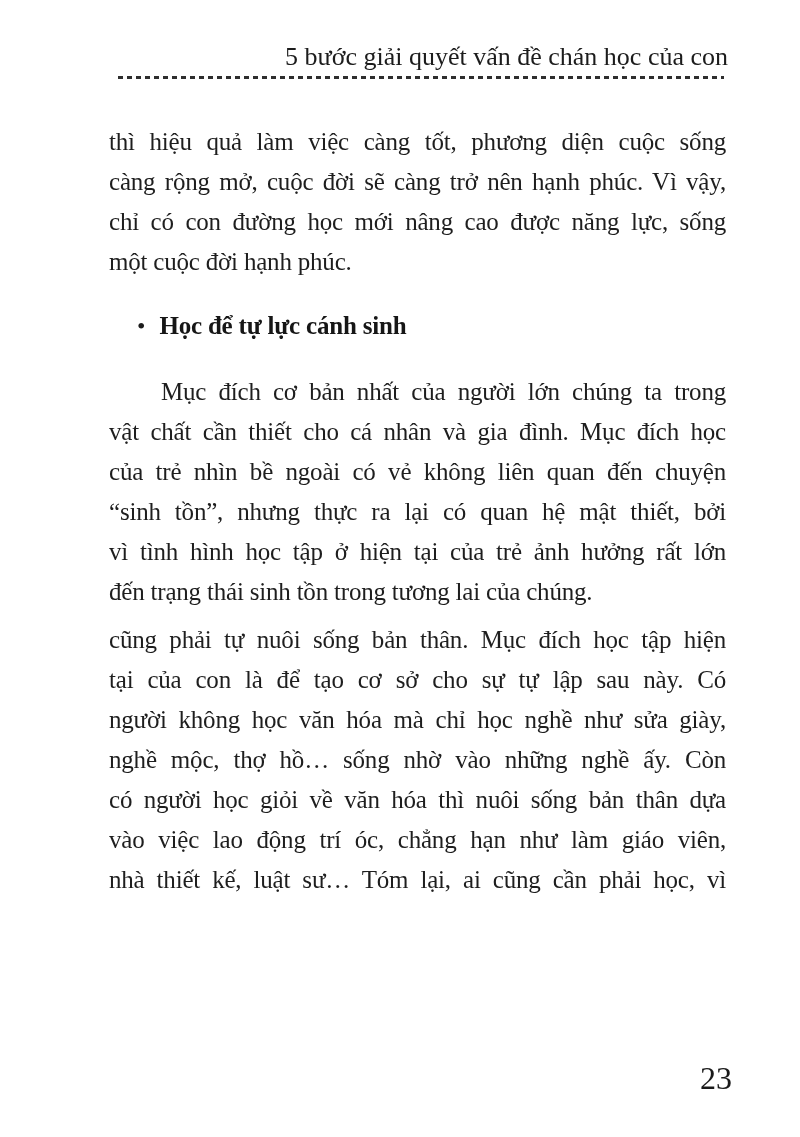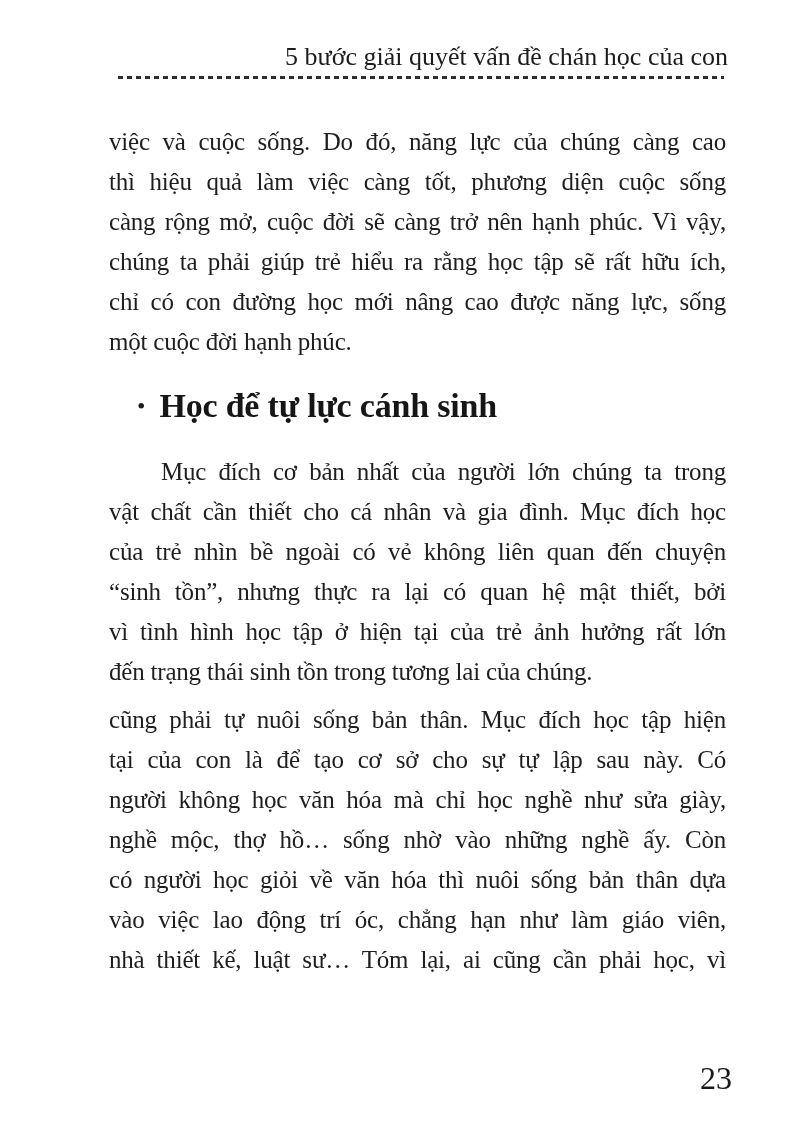--- a/index.html
+++ b/index.html
@@ -57,21 +57,21 @@
     padding-left: 28px;
     height: 40px;
   }
   .bullet {
     font-size: 24px;
     line-height: 40px;
     margin-right: 14px;
     color: #1c1c1c;
   }
   .heading-text {
-    font-size: 34px;
+    font-size: 25px;
     font-weight: bold;
     line-height: 40px;
     letter-spacing: -0.2px;
     color: #161616;
   }
   .page-number {
     position: absolute;
     top: 1060px;
     right: 84px;
     font-size: 32px;
@@ -87,24 +87,22 @@
 
   <div class="running-header">
     <span>5 bước giải quyết vấn đề chán học của con</span>
   </div>
 
   <div class="header-rule"></div>
 
   <div class="body-text">
 
     <p class="para">
-      <span class="ln j">việc và cuộc sống. Do đó, năng lực của chúng càng cao</span>
       <span class="ln j">thì hiệu quả làm việc càng tốt, phương diện cuộc sống</span>
       <span class="ln j">càng rộng mở, cuộc đời sẽ càng trở nên hạnh phúc. Vì vậy,</span>
-      <span class="ln j">chúng ta phải giúp trẻ hiểu ra rằng học tập sẽ rất hữu ích,</span>
       <span class="ln j">chỉ có con đường học mới nâng cao được năng lực, sống</span>
       <span class="ln l">một cuộc đời hạnh phúc.</span>
     </p>
 
     <div class="section-heading">
       <span class="bullet">•</span>
       <span class="heading-text">Học để tự lực cánh sinh</span>
     </div>
 
     <p class="para">

